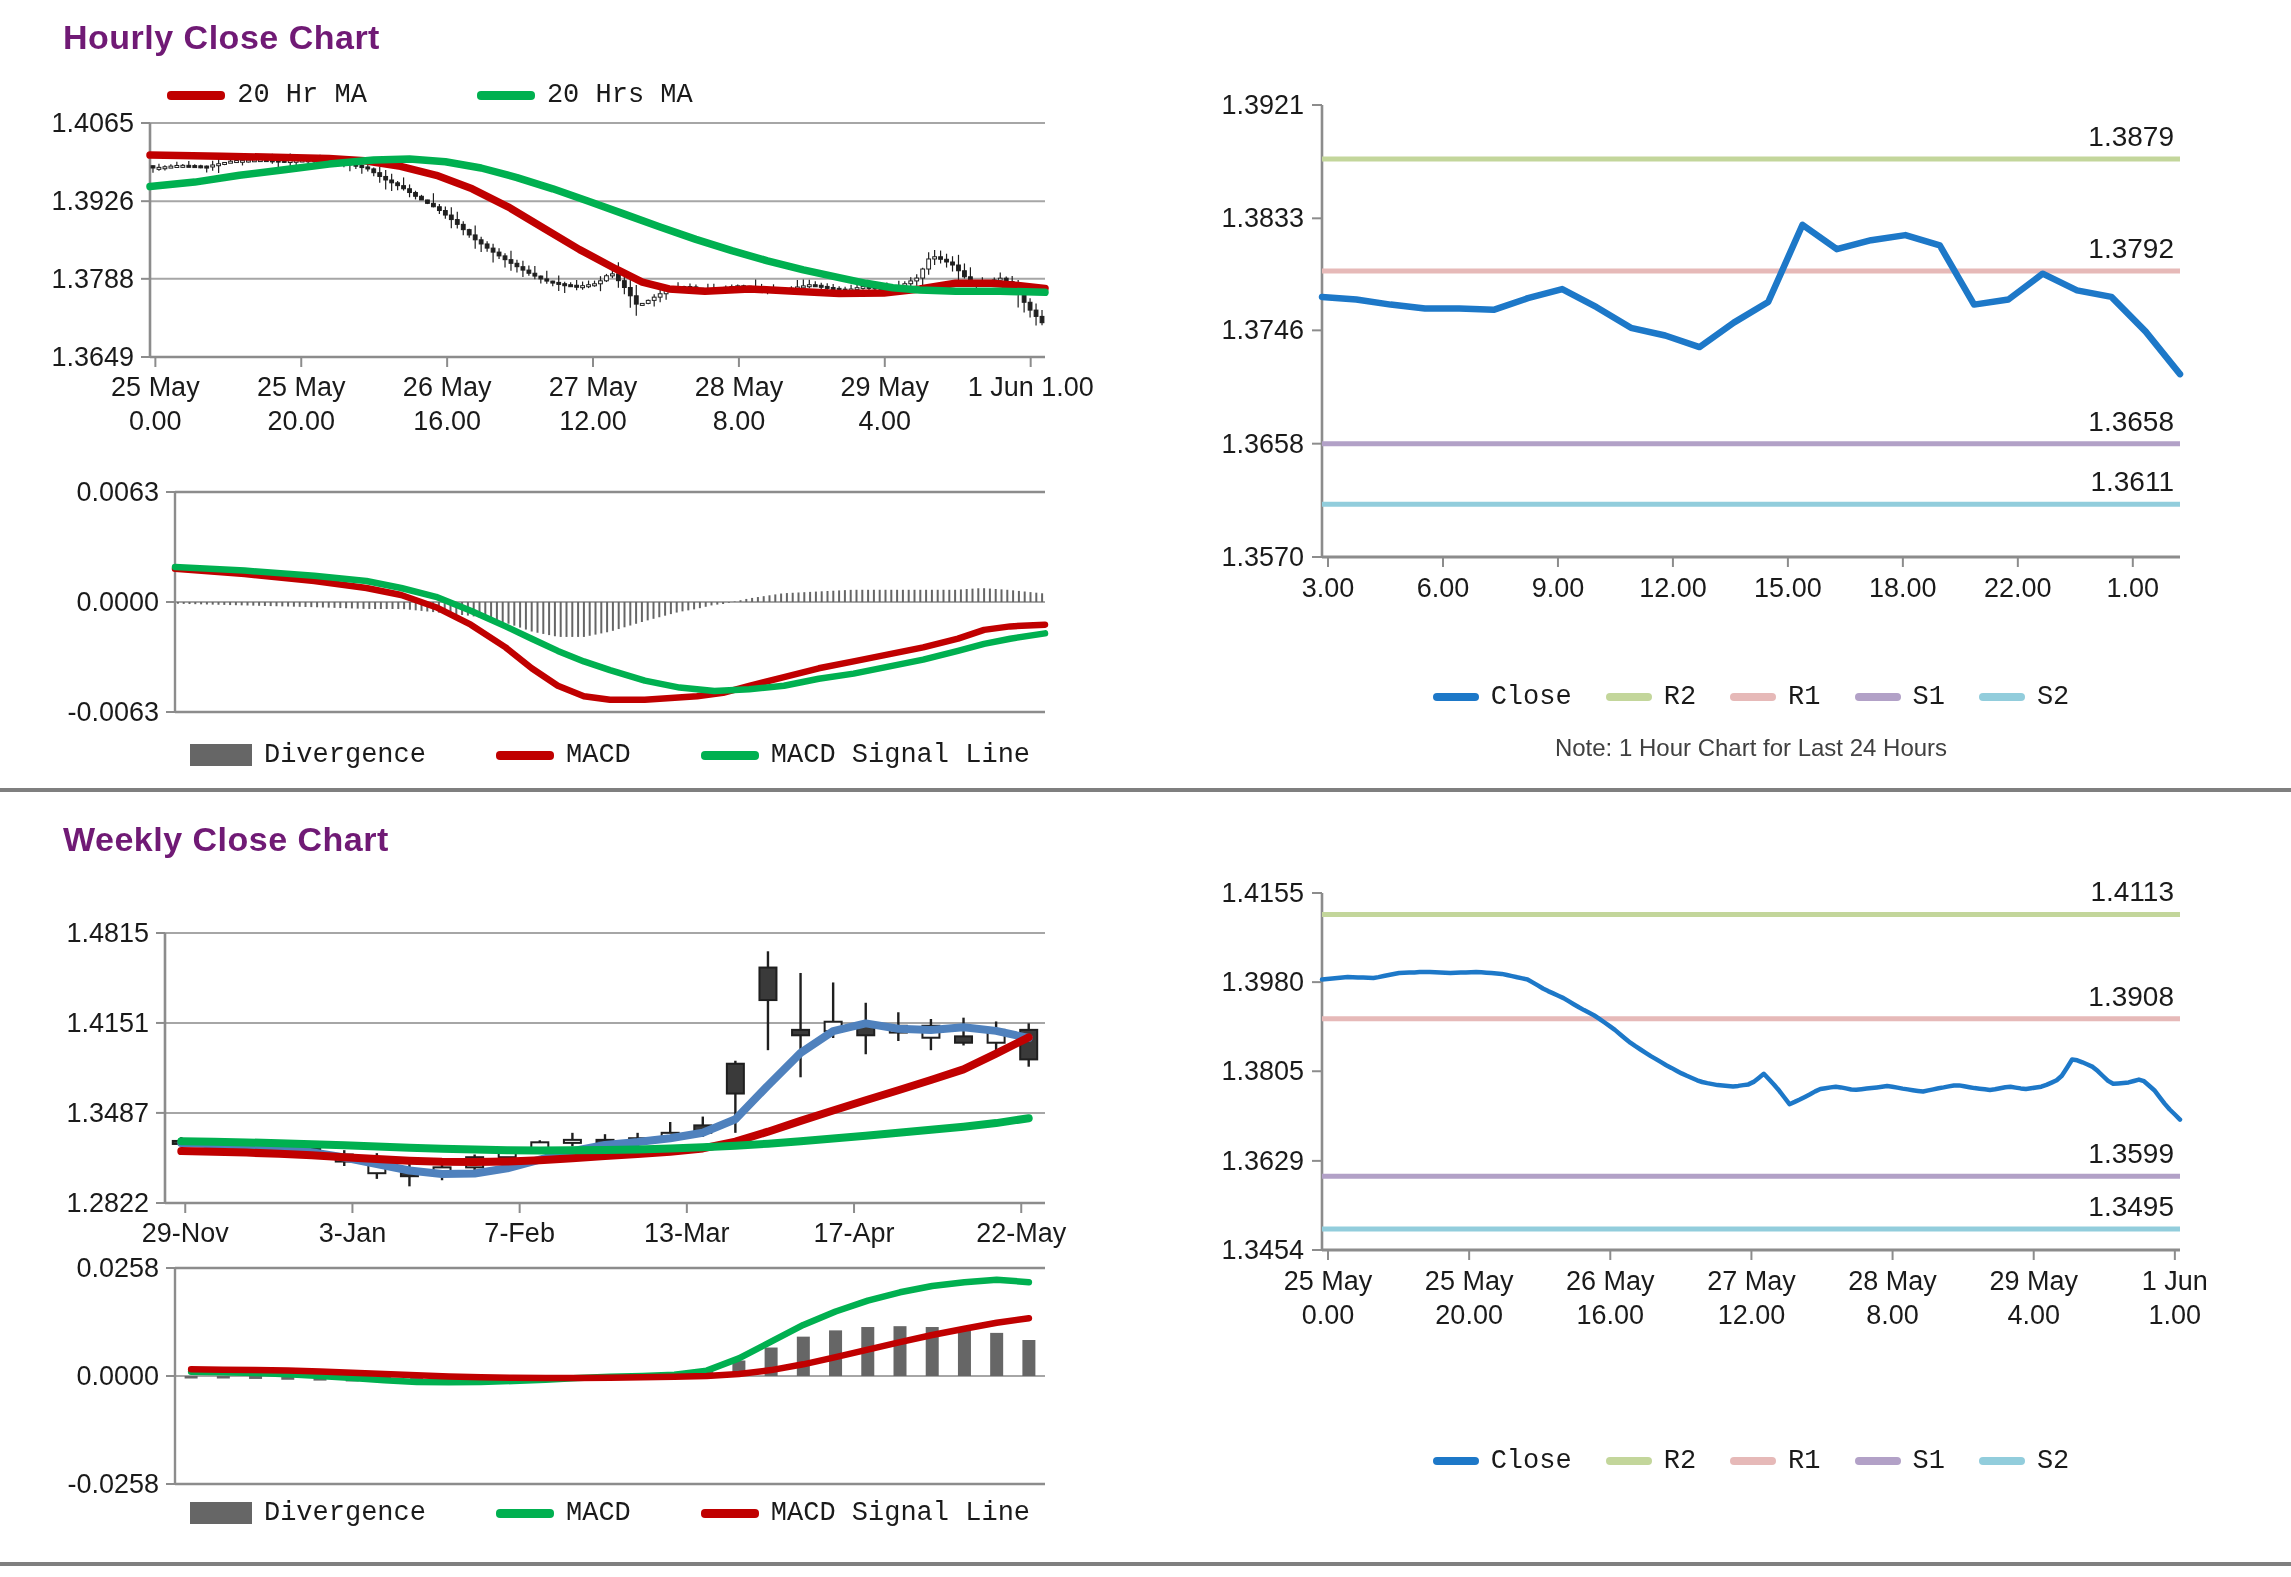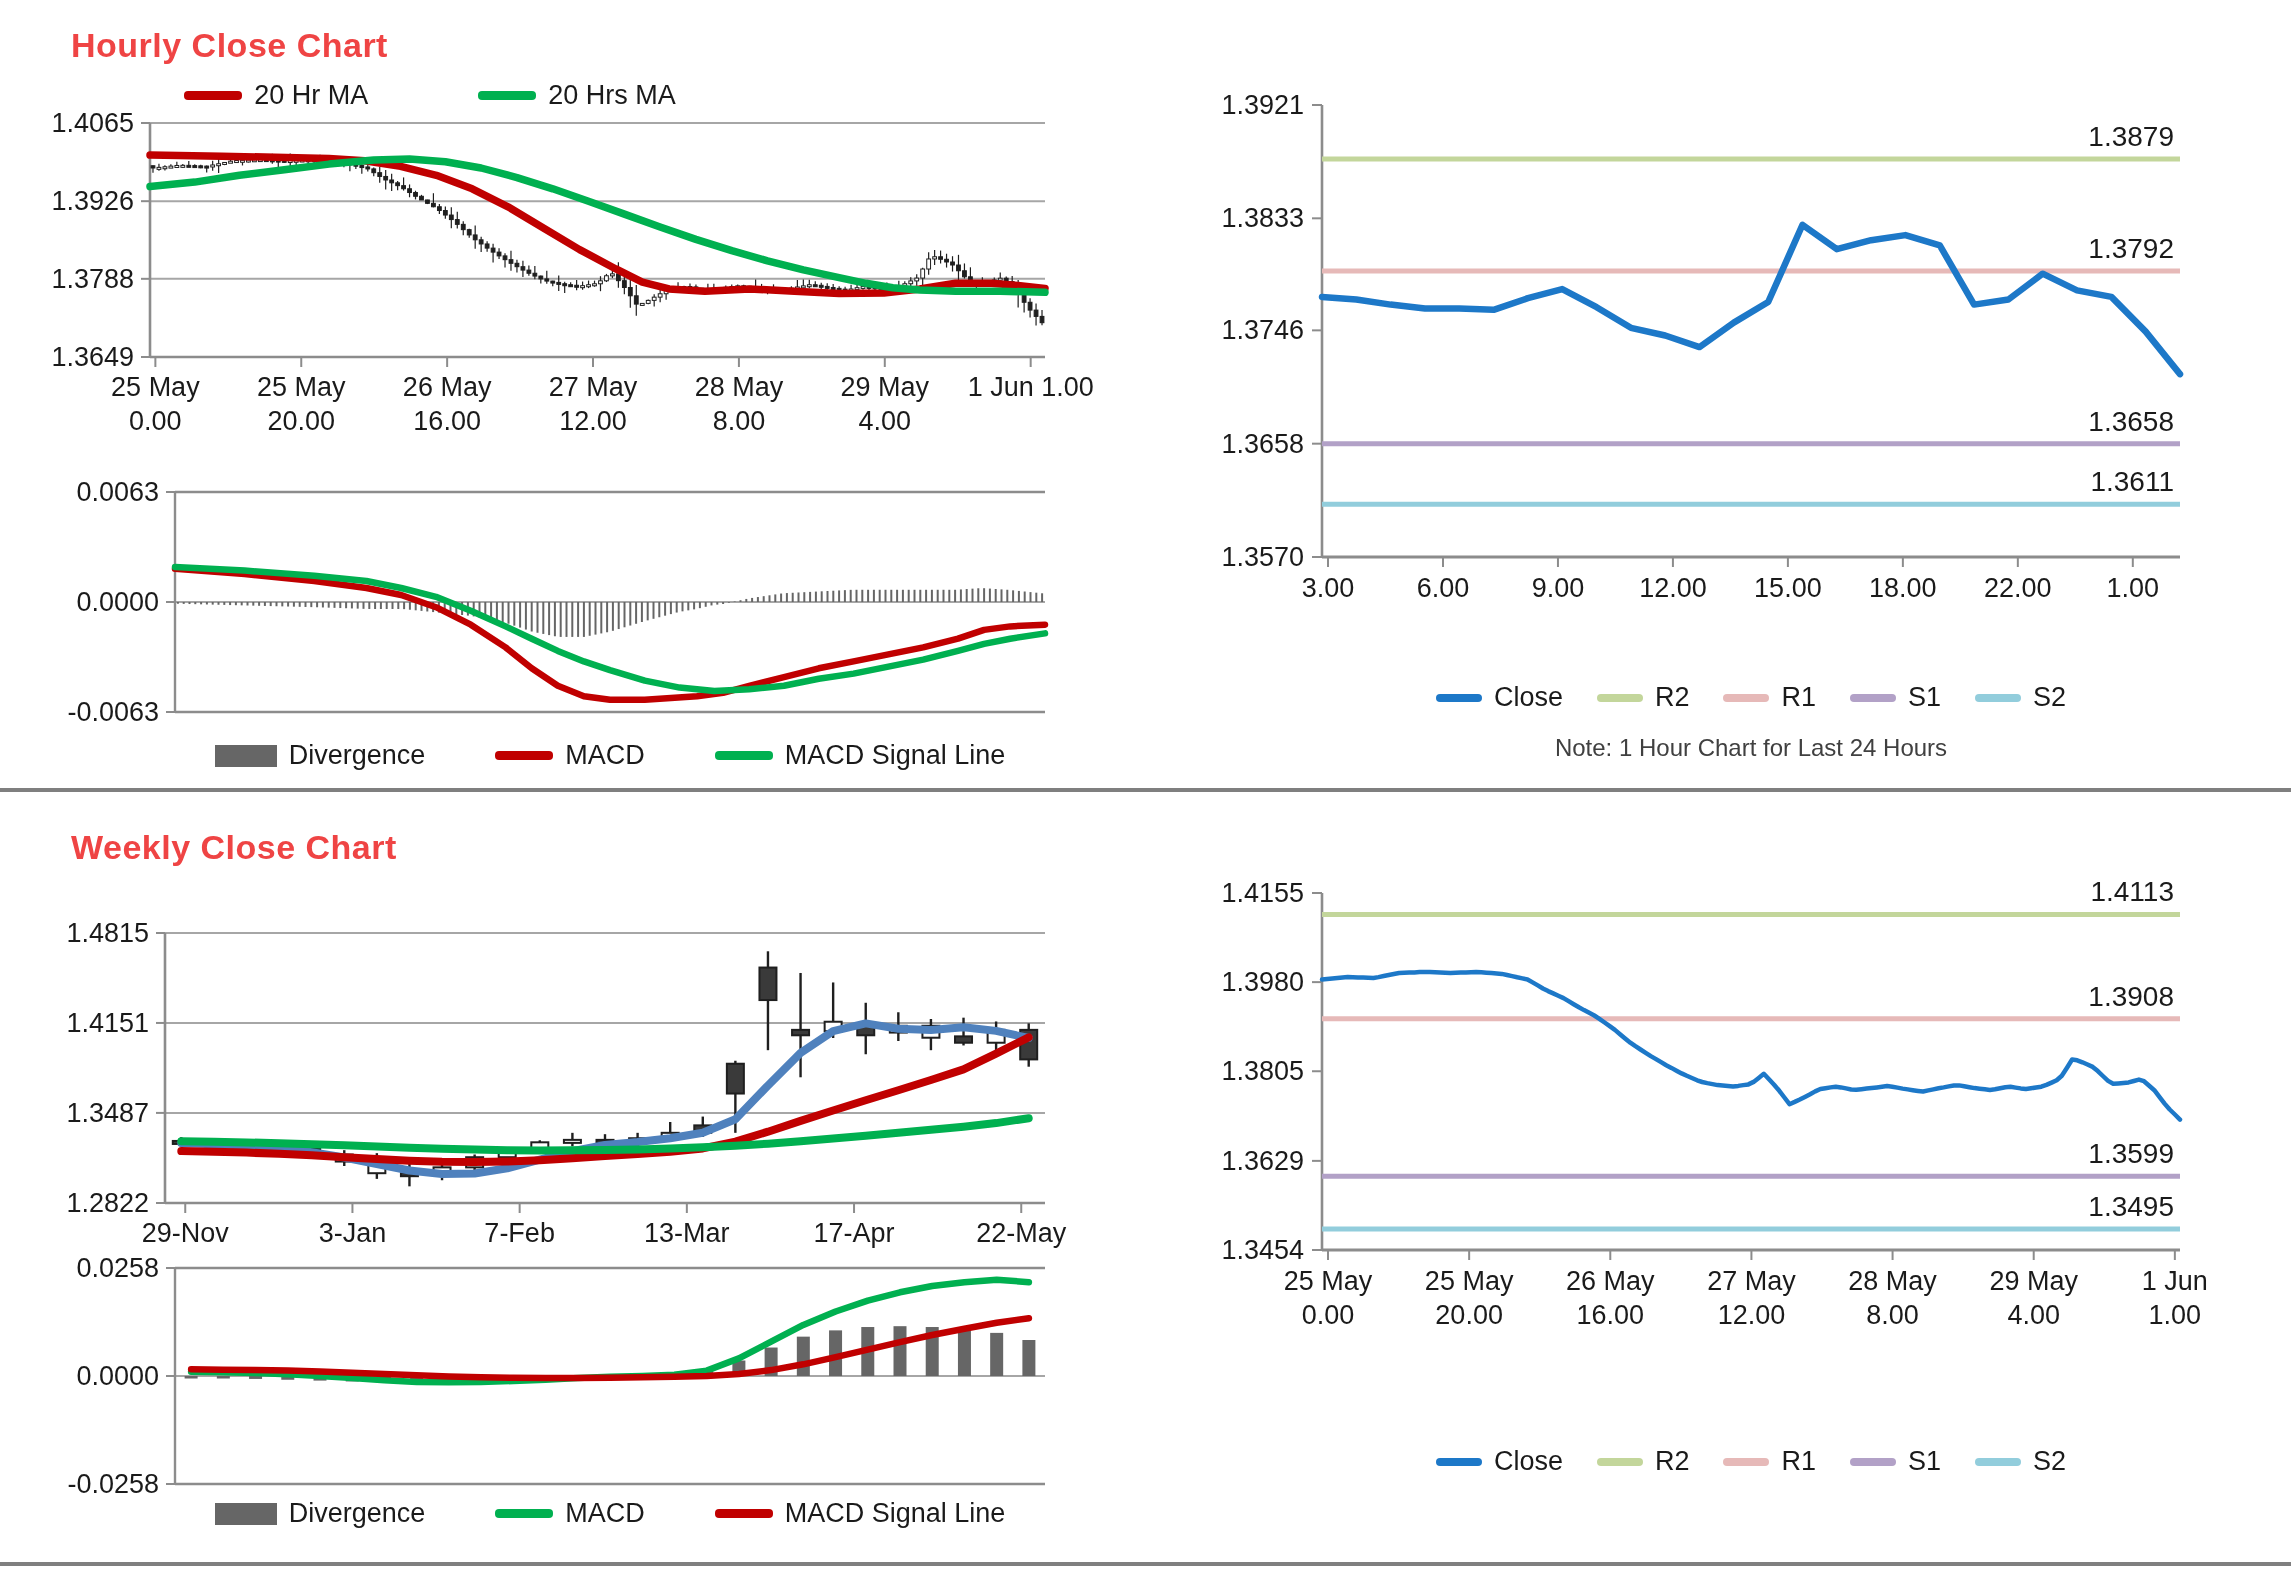--- a/index.html
+++ b/index.html
@@ -1,24 +1,24 @@
 <!DOCTYPE html>
 <html><head>
 <meta charset="utf-8">
 <style>
   html,body{margin:0;padding:0;background:#ffffff;}
   #page{position:relative;width:2291px;height:1577px;background:#ffffff;
         font-family:"Liberation Sans",sans-serif;color:#1a1a1a;overflow:hidden;}
   #canvas{position:absolute;left:0;top:0;}
-  .chart-title{position:absolute;left:55px;margin:16px;font-size:34px;font-weight:bold;color:#ef4444;letter-spacing:0.5px;}
+  .chart-title{position:absolute;left:55px;margin:8px;font-size:34px;font-weight:bold;color:#701a75;letter-spacing:0.5px;}
   #hourly-title{top:10px;}
   #weekly-title{top:812px;}
   .legend-row{position:absolute;display:flex;align-items:center;justify-content:center;}
   .legend-item{display:flex;align-items:center;gap:12px;}
-  .legend-item .lbl{font-size:27px;color:#1a1a1a;white-space:nowrap;}
+  .legend-item .lbl{font-size:27px;color:#1a1a1a;white-space:nowrap;font-family:Liberation Mono, monospace;}
   .swatch-line{display:inline-block;height:9px;border-radius:4px;}
   .swatch-bar{display:inline-block;width:62px;height:22px;}
   .note-text{position:absolute;font-size:24px;color:#404040;text-align:center;}
   .separator{position:absolute;left:0;width:2291px;height:4px;background:#7f7f7f;}
   svg text{font-family:"Liberation Sans",sans-serif;fill:#1a1a1a;}
 </style>
 </head>
 <body>
 
 <div id="page">

